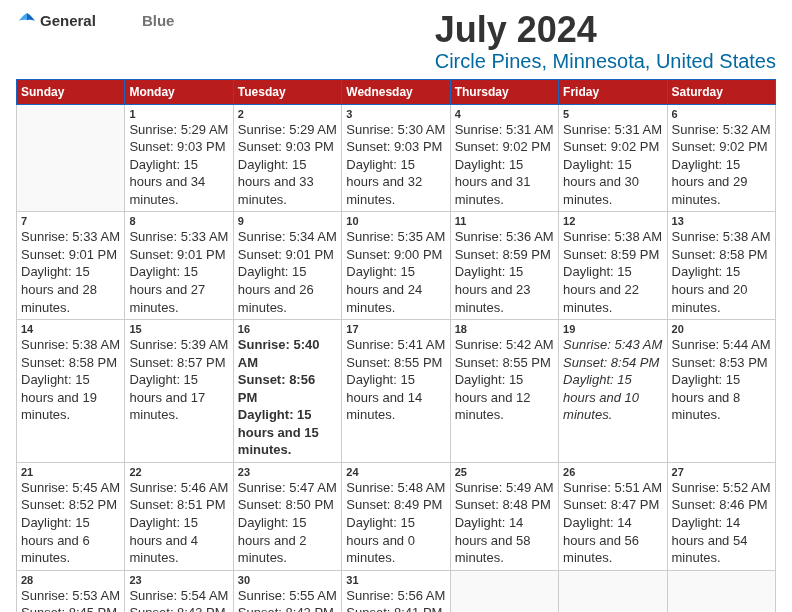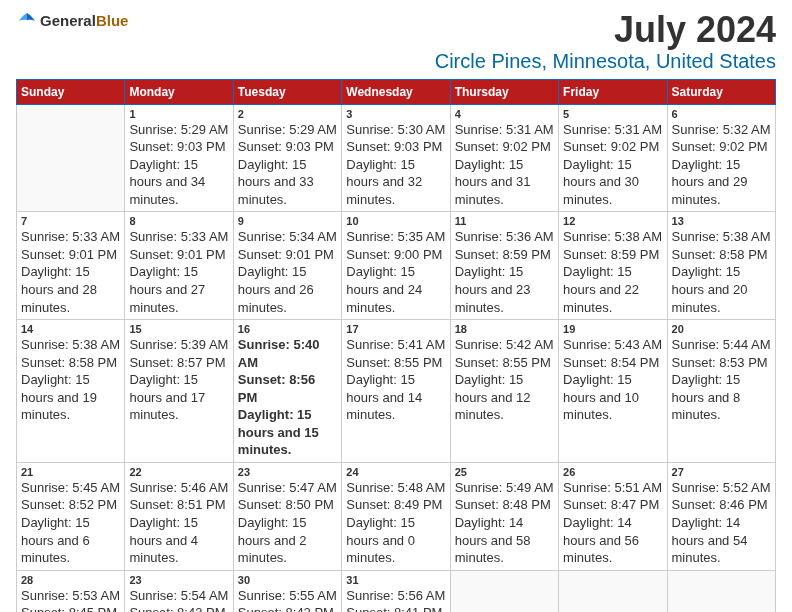--- a/index.html
+++ b/index.html
@@ -26,27 +26,26 @@
       display: flex;
       align-items: center;
       gap: 2px;
     }
     .logo-text {
       font-size: 15px;
       font-weight: bold;
       line-height: 1.2;
     }
     .logo-general { color: #333; }
-    .logo-blue { color: #a16207; }
+    .logo-blue { color: #737373; padding-left: 46px; }
     .logo-icon {
       width: 22px;
       height: 22px;
     }
     .header-right {
-      text-align: right;
     }
     .month-year {
       font-size: 36px;
       font-weight: bold;
       color: #333;
       line-height: 1.1;
     }
     .location {
       font-size: 20px;
       color: #0369a1;
@@ -233,21 +232,21 @@
 Daylight: 15 hours and 14 minutes.</div>
           </td>
           <td>
             <div class="day-num">18</div>
             <div class="day-detail" style="white-space: pre-line;">Sunrise: 5:42 AM
 Sunset: 8:55 PM
 Daylight: 15 hours and 12 minutes.</div>
           </td>
           <td>
             <div class="day-num">19</div>
-            <div class="day-detail" style="white-space: pre-line;">Sunrise: 5:43 AM
+            <div class="day-detail" style="white-space: pre-line; font-style: italic;">Sunrise: 5:43 AM
 Sunset: 8:54 PM
 Daylight: 15 hours and 10 minutes.</div>
           </td>
           <td>
             <div class="day-num">20</div>
             <div class="day-detail" style="white-space: pre-line;">Sunrise: 5:44 AM
 Sunset: 8:53 PM
 Daylight: 15 hours and 8 minutes.</div>
           </td>
         </tr>

